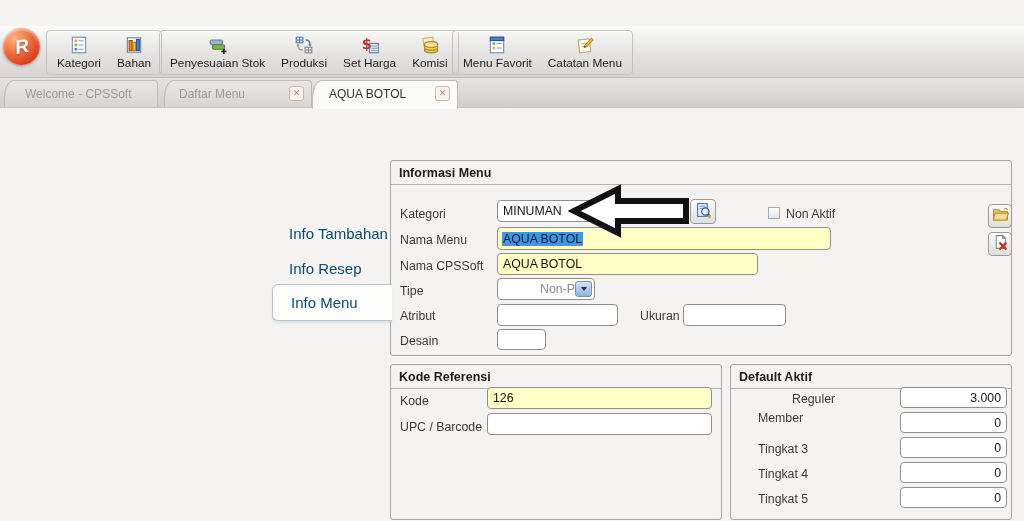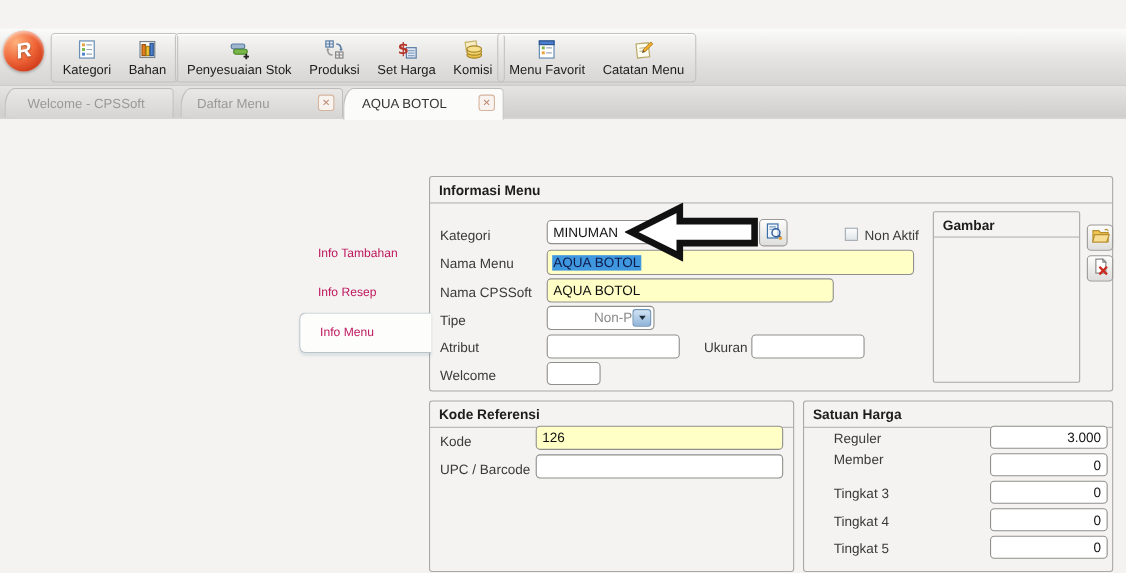--- a/index.html
+++ b/index.html
@@ -41,21 +41,21 @@
     border-radius:10px 4px 0 0 / 18px 4px 0 0;
     background:linear-gradient(#e9e8e6,#d6d5d3);
     line-height:26px;font-size:12px;color:#999;padding-left:20px;white-space:nowrap;cursor:default;}
   .doctab.active{background:#fbfbf9;color:#333;height:29px;z-index:2;}
   .tab-close{position:absolute;right:7px;top:5px;width:15px;height:15px;border:1px solid #d6b49e;
     border-radius:3px;background:#f8f3ef;color:#bd8672;font-size:9px;line-height:13px;
     text-align:center;cursor:default;}
   
   .content{position:absolute;top:108px;left:0;width:1024px;height:413px;background:#f4f3f1;}
   
-  .side-item{position:absolute;font-size:11px;color:#be185d;cursor:default;}
+  .side-item{position:absolute;font-size:15px;color:#0c4a6e;cursor:default;}
   .side-item.active{
     left:272px;top:176px;width:120px;height:37px;background:#fdfdfc;
     border:1px solid #b9c3ca;border-right:none;border-radius:6px 0 0 6px;
     line-height:35px;padding-left:18px;z-index:3;box-shadow:0 2px 2px rgba(120,150,170,.18);}
   
   .groupbox{position:absolute;border:1px solid #a9a8a6;border-radius:3px;}
   .gb-title{position:absolute;left:8px;top:5px;font-size:12.5px;font-weight:bold;color:#1d1d1d;white-space:nowrap;}
   .gb-sep{position:absolute;left:0px;right:0px;top:23px;border-top:1px solid #b5b4b2;}
   .flabel{position:absolute;font-size:12.3px;color:#3a3a3a;white-space:nowrap;}
   input.fld{position:absolute;border:1px solid #8f8f8d;border-radius:4px;height:22px;
@@ -257,28 +257,23 @@
     <div class="combo" style="left:497px;top:170px;width:98px;height:22px;padding-left:36px;">
       <span class="ctext">Non-Persediaan</span>
       <span class="cbtn"></span>
     </div>
 
     <span class="flabel" style="left:400px;top:201px;">Atribut</span>
     <input class="fld" style="left: 497px; top: 196px; width: 121px;" readonly="" value="">
     <span class="flabel" style="left:640px;top:201px;text-align:center;">Ukuran</span>
     <input class="fld" style="left: 683px; top: 196px; width: 103px;" readonly="" value="">
 
-    <span class="flabel" style="left:400px;top:226px;">Welcome</span>
+    <span class="flabel" style="left:400px;top:226px;">Desain</span>
     <input class="fld" style="left: 497px; top: 221px; width: 49px; height: 21px;" readonly="" value="">
 
-    <div class="groupbox" style="left:848px;top:84px;width:134px;height:156px;border-radius:2px;">
-      <div class="gb-title" style="font-weight:bold;">Gambar</div>
-      <div class="gb-sep" style="top:22px;"></div>
-      <div style="position:absolute;left:1px;top:23px;right:1px;bottom:1px;"></div>
-    </div>
     <div class="sbtn" style="left:988px;top:96px;width:24px;height:24px;">
       <span>
         <svg width="17" height="17" viewBox="0 0 16 16">
             <path d="M1.5 3.5 h5 l1.5 1.7 h6.5 v8 h-13z" fill="#f2c655" stroke="#b8902e"></path>
             <path d="M3 6.8 h12.5 l-2.2 6.4 h-12z" fill="#f8dd95" stroke="#b8902e"></path>
             <path d="M11.5 3 q2.5-1.5 3 .8" fill="none" stroke="#b8902e"></path>
           </svg>
       </span>
     </div>
     <div class="sbtn" style="left:988px;top:124px;width:24px;height:24px;">
@@ -295,24 +290,24 @@
     <div class="groupbox" style="left:390px;top:256px;width:332px;height:156px;">
       <div class="gb-title">Kode Referensi</div>
       <div class="gb-sep"></div>
     </div>
     <span class="flabel" style="left:400px;top:286px;">Kode</span>
     <input class="fld yellow" style="left: 487px; top: 279px; width: 225px;" readonly="" value="126">
     <span class="flabel" style="left:400px;top:312px;">UPC / Barcode</span>
     <input class="fld" style="left: 487px; top: 305px; width: 225px;" readonly="" value="">
 
     <div class="groupbox" style="left:730px;top:256px;width:282px;height:156px;">
-      <div class="gb-title">Satuan Harga</div>
+      <div class="gb-title">Default Aktif</div>
       <div class="gb-sep"></div>
     </div>
-    <span class="flabel" style="left:758px;top:284px;">Reguler</span>
+    <span class="flabel" style="left:792px;top:284px;">Reguler</span>
     <input class="fld num" style="left: 900px; top: 279px; width: 107px;" readonly="" value="3.000">
     <span class="flabel" style="left:758px;top:303px;">Member</span>
     <input class="fld num" style="left: 900px; top: 304px; width: 107px;" readonly="" value="0">
     <span class="flabel" style="left:758px;top:334px;">Tingkat 3</span>
     <input class="fld num" style="left: 900px; top: 329px; width: 107px;" readonly="" value="0">
     <span class="flabel" style="left:758px;top:359px;">Tingkat 4</span>
     <input class="fld num" style="left: 900px; top: 354px; width: 107px;" readonly="" value="0">
     <span class="flabel" style="left:758px;top:384px;">Tingkat 5</span>
     <input class="fld num" style="left: 900px; top: 379px; width: 107px;" readonly="" value="0">
 

